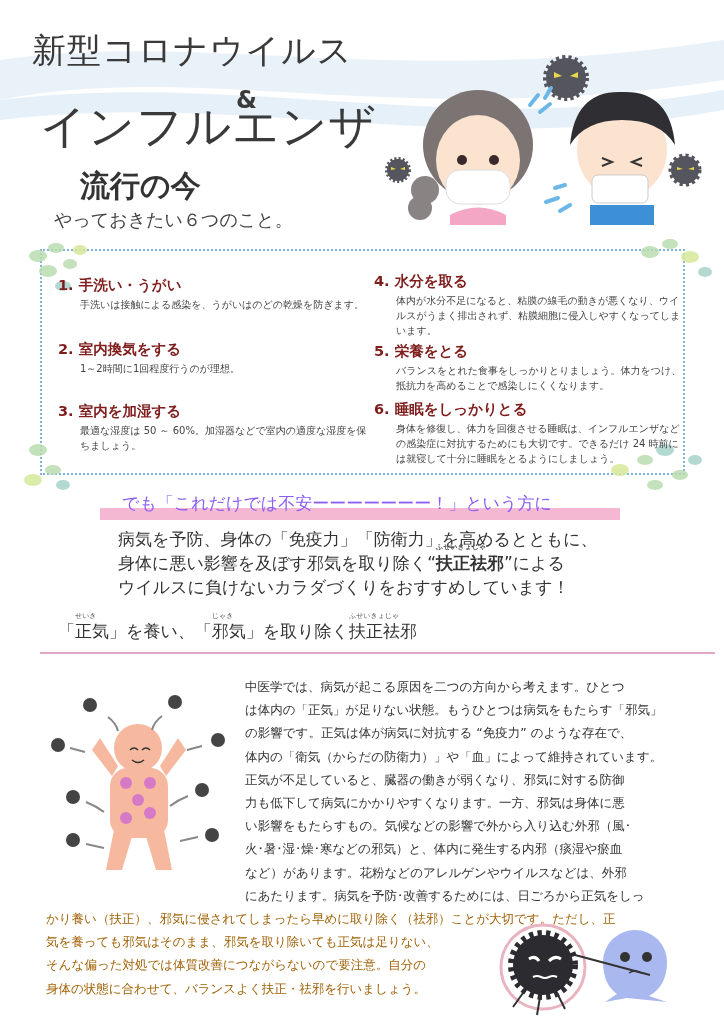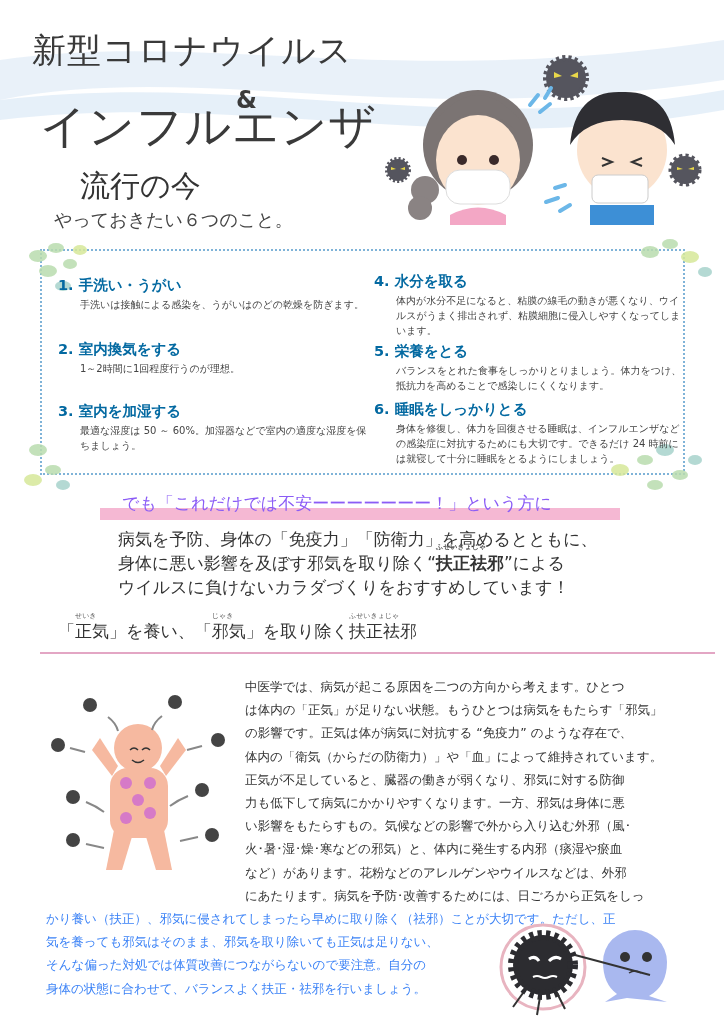--- a/index.html
+++ b/index.html
@@ -2,38 +2,38 @@
 <html><head>
 <meta charset="utf-8">
 <style>
   html,body{margin:0;padding:0;}
   body{width:724px;height:1024px;position:relative;overflow:hidden;background:#fff;font-family:"DejaVu Sans",sans-serif;color:#333;}
   .abs{position:absolute;}
   .swoosh{position:absolute;left:0;top:20px;width:724px;height:180px;pointer-events:none;}
   .title1{left:32px;top:28px;font-size:34px;letter-spacing:1px;color:#3a3a3a;font-weight:300;white-space:nowrap;}
   .amp{left:236px;top:86px;font-size:24px;font-weight:bold;color:#3a3a3a;}
   .title2{left:40px;top:96px;font-size:46px;letter-spacing:1px;color:#3a3a3a;white-space:nowrap;}
-  .title3{left:80px;top:166px;font-size:30px;font-weight:normal;color:#333;}
+  .title3{left:80px;top:166px;font-size:30px;font-weight:bold;color:#333;}
   .subtitle{left:54px;top:208px;font-size:18px;color:#444;}
   .frame{left:40px;top:249px;width:641px;height:222px;border:2px dotted #7fb3d8;}
   .item{position:absolute;width:310px;}
-  .item h3{margin:0;font-size:14.5px;font-weight:bold;color:#0369a1;}
+  .item h3{margin:0;font-size:14.5px;font-weight:bold;color:#7f1d1d;}
   .item p{margin:2px 0 0 22px;font-size:10px;line-height:15px;color:#444;}
   .leaf{position:absolute;}
   .banner{left:100px;top:492px;width:520px;height:32px;}
   .banner-bar{position:absolute;left:0;top:16px;width:520px;height:12px;background:#f5b8d3;}
   .banner-text{position:absolute;left:22px;top:0;font-size:17px;color:#8b5cf6;white-space:nowrap;}
   .intro{left:118px;top:527px;font-size:17px;line-height:24px;color:#333;white-space:nowrap;}
   .intro b{font-weight:bold;}
   .ruby{position:relative;display:inline-block;}
   .ruby rt{position:absolute;font-size:7px;top:-9px;left:0;right:0;text-align:left;white-space:nowrap;color:#555;}
   .section-title{left:58px;top:620px;font-size:17px;font-family:"DejaVu Serif",serif;color:#333;white-space:nowrap;}
   .section-line{left:40px;top:652px;width:675px;height:2px;background:#e3a6c4;}
   .body{left:245px;top:675px;width:465px;font-size:12.5px;line-height:23.2px;color:#333;}
-  .body2{left:46px;top:884px;width:660px;font-size:12.5px;line-height:23.2px;color:#3b82f6;}
+  .body2{left:46px;top:884px;width:660px;font-size:12.5px;line-height:23.2px;color:#a16207;}
   .body .line,.body2 .line{white-space:nowrap;display:block;}
   svg{display:block;}
 </style>
 </head>
 <body>
 
 <svg class="swoosh" viewBox="0 0 724 180" preserveAspectRatio="none">
   <path d="M0 40 C200 10 400 70 724 20 L724 60 C400 110 200 40 0 80 Z" fill="#e3eef8" opacity="0.8"></path>
   <path d="M0 80 C250 50 450 120 724 70 L724 90 C450 140 250 70 0 100 Z" fill="#d6e6f5" opacity="0.6"></path>
 </svg>

